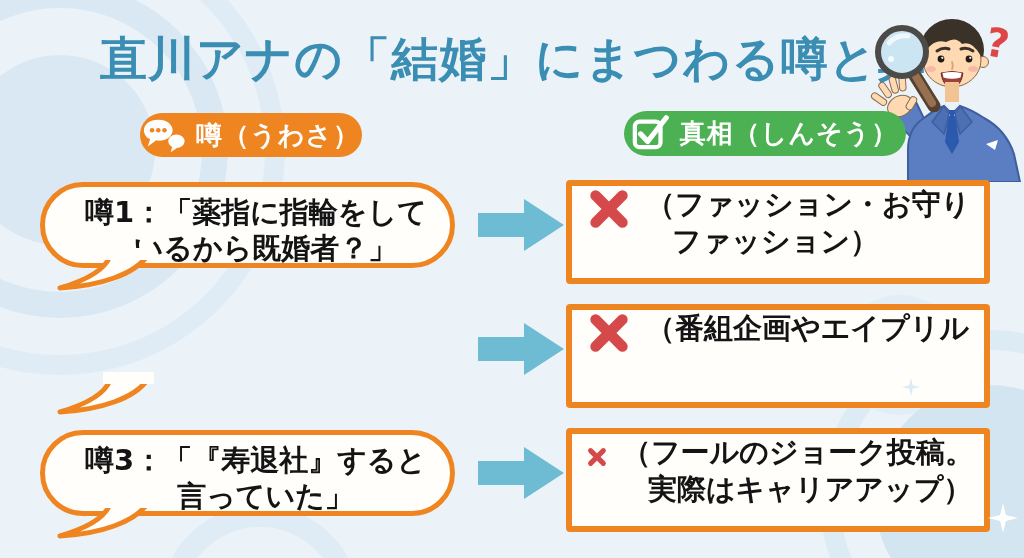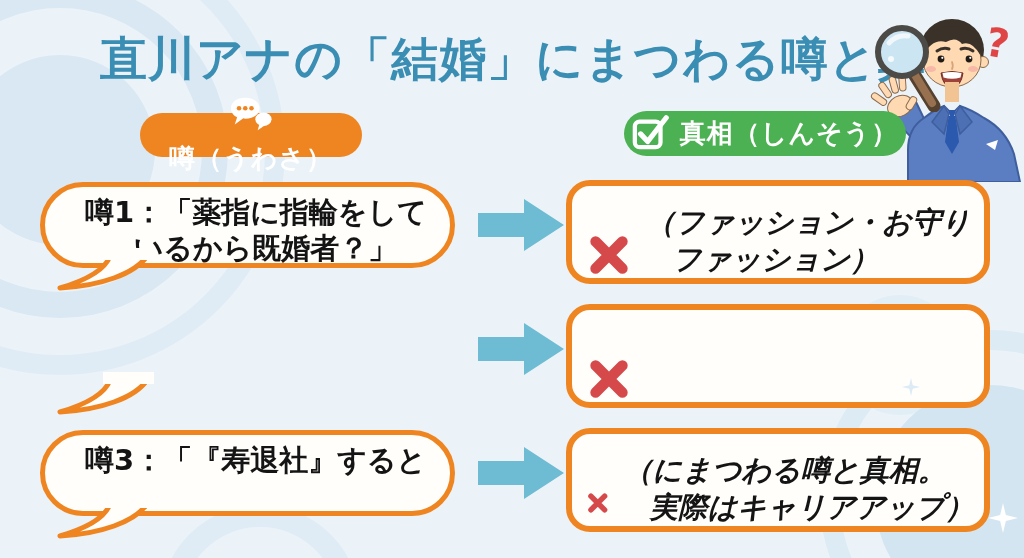--- a/index.html
+++ b/index.html
@@ -32,21 +32,21 @@
     white-space: nowrap;
   }
 
   
   .pill {
     position: absolute; z-index: 3;
     display: flex; align-items: center; justify-content: center; gap: 10px;
     color: #ffffff; font-weight: bold; font-size: 26px; letter-spacing: 1px;
     border-radius: 24px; white-space: nowrap;
   }
-  .pill-rumor { left: 140px; top: 113px; width: 222px; height: 44px; background: #ef8521; flex-direction: column; }
+  .pill-rumor { left: 140px; top: 113px; width: 222px; height: 44px; background: #ef8521; }
   .pill-truth { left: 624px; top: 111px; width: 282px; height: 45px; background: #4bb152; }
   .pill svg { flex: 0 0 auto; }
 
   
   .row { position: absolute; left: 0; width: 1024px; height: 120px; z-index: 2; }
   .row-1 { top: 182px; }
   .row-2 { top: 306px; }
   .row-3 { top: 430px; }
 
   .bubble {
@@ -56,22 +56,22 @@
     font-size: 29px; font-weight: bold; color: #141414; line-height: 36px;
     white-space: nowrap;
   }
   .bubble .line2 { text-align: center; padding-left: 10px; }
   .tail { position: absolute; left: 55px; top: 66px; z-index: 3; }
 
   .arrow-wrap { position: absolute; left: 478px; top: 14px; }
 
   .truth-box {
     position: absolute; left: 566px; top: -2px; width: 424px; height: 104px;
-    background: #fffefb; border: 6px solid #ef8521; border-radius: 24px;
-    display: flex; align-items: flex-end; gap: 14px; padding: 0 10px 0 14px; font-style: italic;
+    background: #fffefb; border: 6px solid #ef8521; border-radius: 4px;
+    display: flex; align-items: flex-start; gap: 14px; padding: 0 10px 0 14px;
   }
   .truth-text {
     font-size: 29px; font-weight: bold; color: #141414; line-height: 37px;
     white-space: nowrap;
   }
   .truth-text .indent { padding-left: 26px; }
 
   
   .character { position: absolute; left: 868px; top: 10px; width: 156px; height: 172px; z-index: 2; }
   .magnifier { position: absolute; left: 4px; top: 12px; }
@@ -214,44 +214,46 @@
     <div class="arrow-wrap">
       <svg width="88" height="58" viewBox="0 0 88 58">
           <path d="M0,17 H46 V3 L86,29 L46,55 V41 H0 Z" fill="#6ebcd3"></path>
         </svg>
     </div>
     <div class="truth-box">
       <svg width="46" height="46" viewBox="0 0 48 48">
         <path d="M10,10 L38,38 M38,10 L10,38" stroke="#d6494b" stroke-width="11" stroke-linecap="round"></path>
       </svg>
       <div class="truth-text">
+        <div>（番組企画やエイプリル</div>
       </div>
     </div>
   </section>
 
   <section class="row row-3">
     <div class="bubble">
       <div class="line1">噂3：「『寿退社』すると</div>
+      <div class="line2">言っていた」</div>
     </div>
     <svg class="tail" width="100" height="46" viewBox="0 0 100 46">
       <path d="M55,8 C50,22 32,32 5,40 C45,38 80,26 92,8 Z" fill="#fffefb"></path>
       <path d="M55,8 C50,22 32,32 5,40 C45,38 80,26 92,8" fill="none" stroke="#ef8521" stroke-width="5" stroke-linecap="round" stroke-linejoin="round"></path>
       <rect x="48" y="0" width="51" height="12" fill="#fffefb"></rect>
     </svg>
     <div class="arrow-wrap">
       <svg width="88" height="58" viewBox="0 0 88 58">
           <path d="M0,17 H46 V3 L86,29 L46,55 V41 H0 Z" fill="#6ebcd3"></path>
         </svg>
     </div>
     <div class="truth-box">
       <svg width="46" height="46" viewBox="0 0 48 48">
         <path d="M10,10 L38,38 M38,10 L10,38" stroke="#d6494b" stroke-width="11" stroke-linecap="round"></path>
       </svg>
       <div class="truth-text">
-        <div>（にまつわる噂と真相。</div>
+        <div>（フールのジョーク投稿。</div>
         <div class="indent">実際はキャリアアップ）</div>
       </div>
     </div>
   </section>
 
   <svg class="sparkle" style="left:988px; top:503px;" width="30" height="30" viewBox="0 0 26 26">
     <path d="M13,0 L15.5,10.5 L26,13 L15.5,15.5 L13,26 L10.5,15.5 L0,13 L10.5,10.5 Z" fill="#ffffff"></path>
   </svg>
   <svg class="sparkle" style="left:902px; top:378px;" width="18" height="18" viewBox="0 0 26 26">
     <path d="M13,0 L15.5,10.5 L26,13 L15.5,15.5 L13,26 L10.5,15.5 L0,13 L10.5,10.5 Z" fill="#dcebf5"></path>

